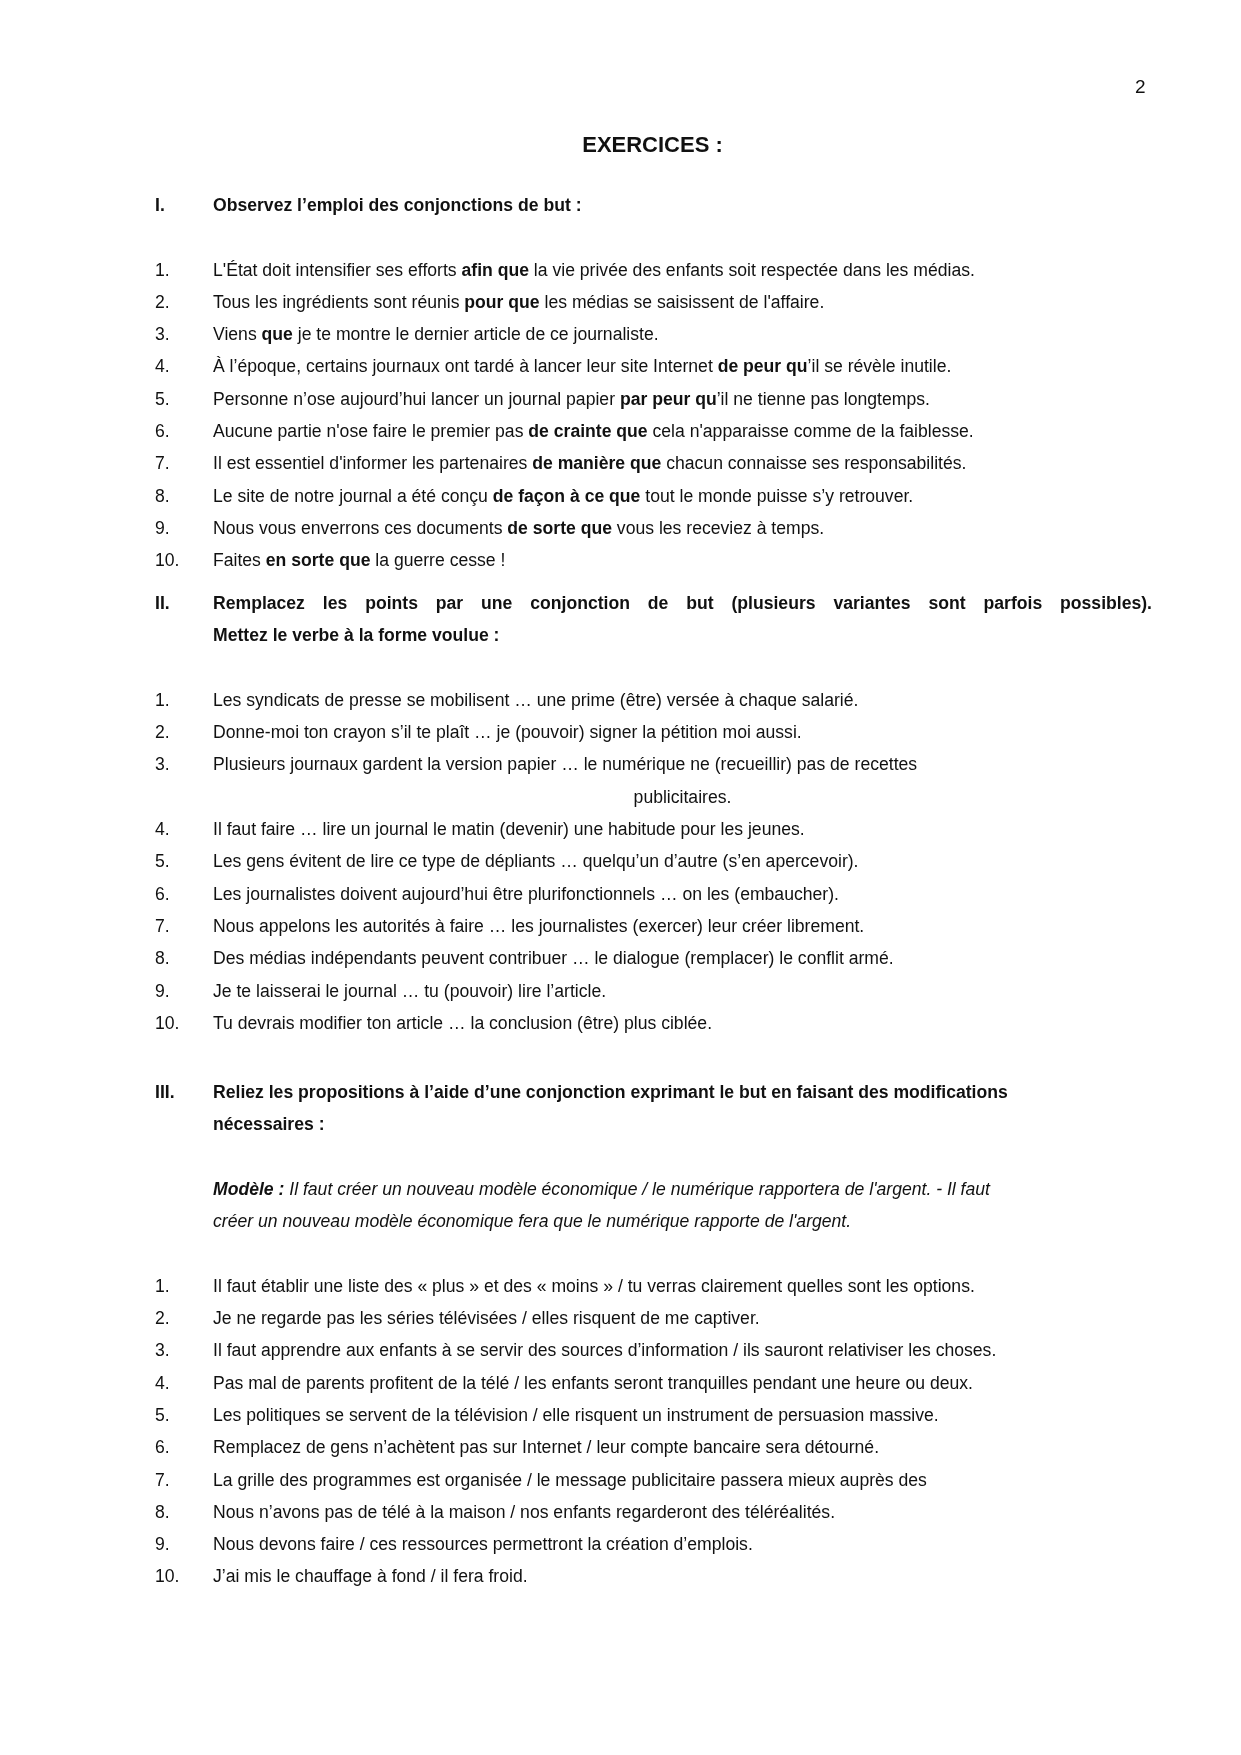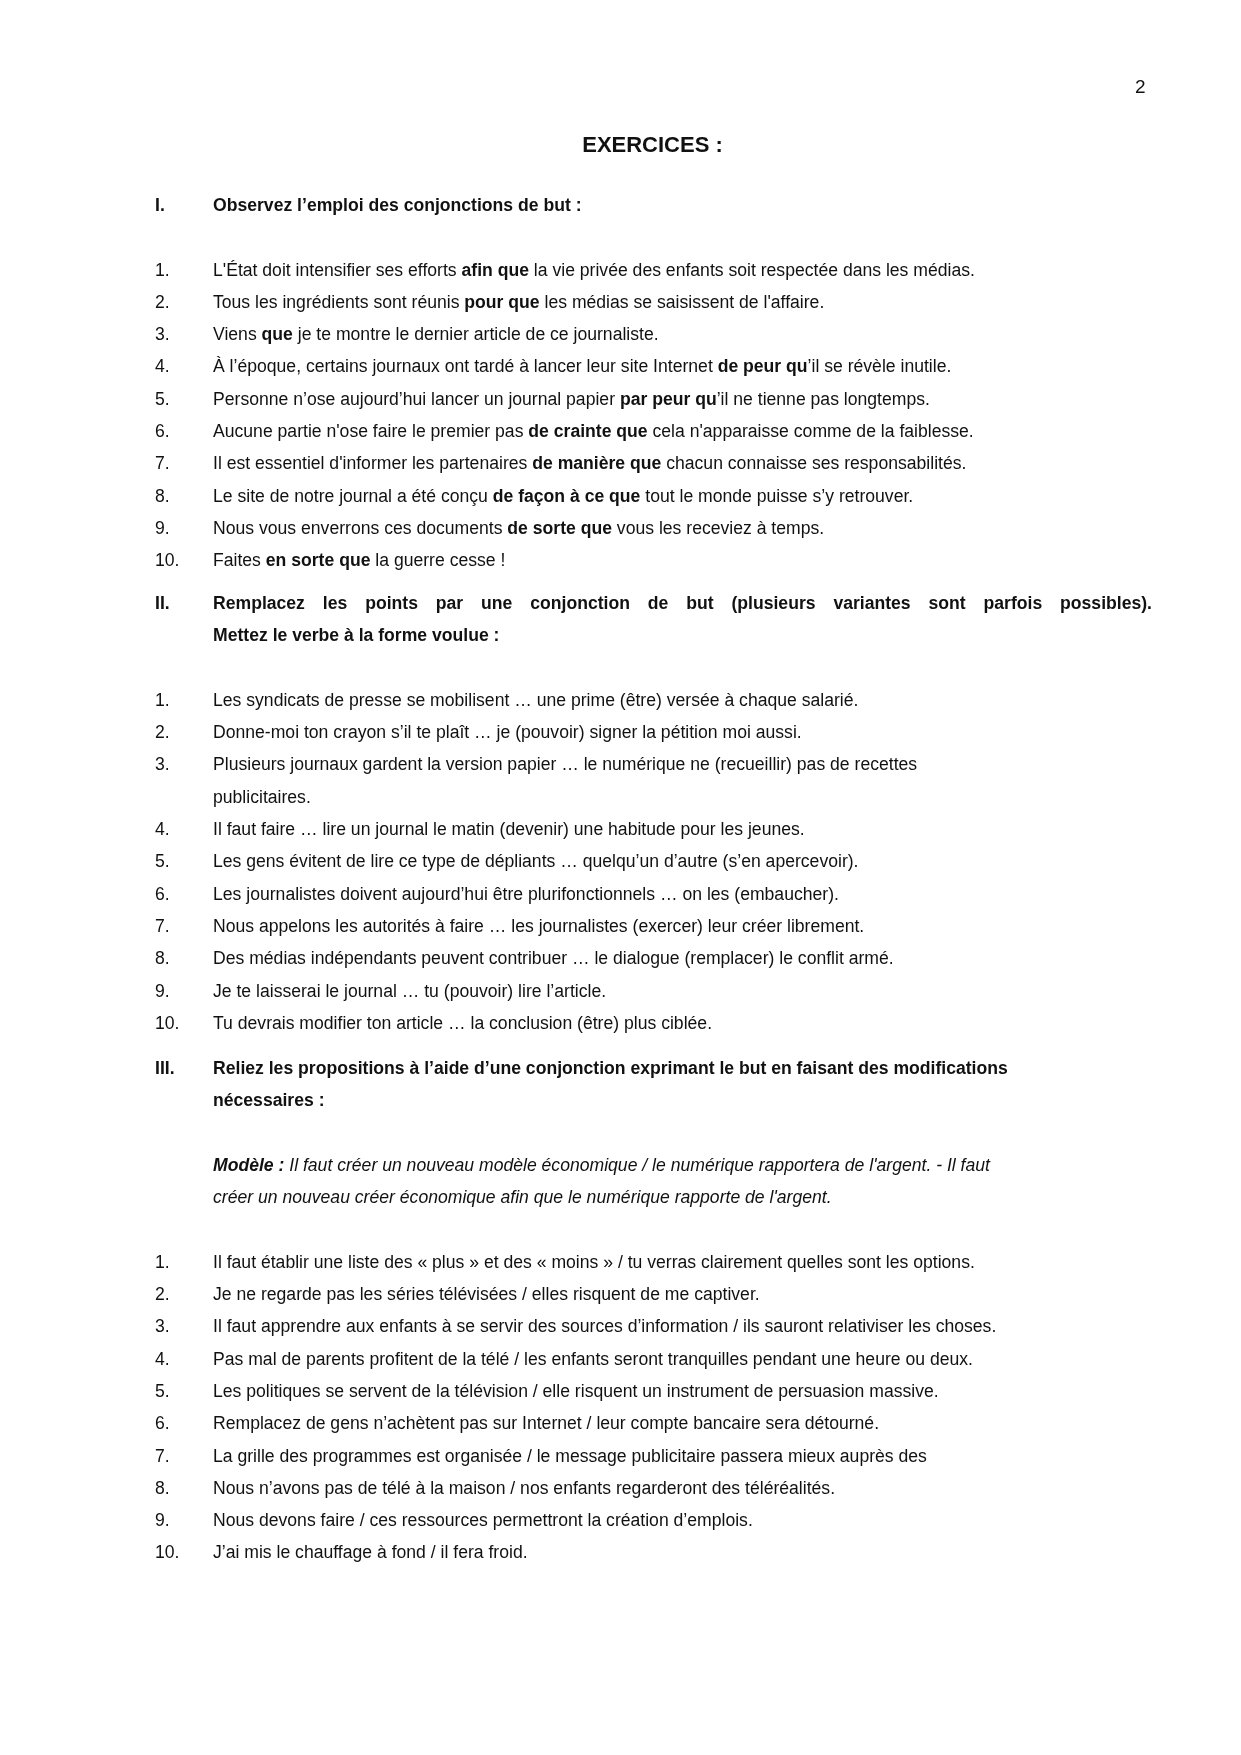--- a/index.html
+++ b/index.html
@@ -6,21 +6,21 @@
   body { width:1241px; height:1755px; position:relative; overflow:hidden;
          font-family:"Liberation Sans", sans-serif; color:#111111; }
   .page-number { position:absolute; top:76px; left:1135px; width:30px; text-align:left; font-size:19px; }
   .title { position:absolute; top:132px; left:0; width:1305px; text-align:center; font-weight:bold; font-size:22px; }
   .section { position:absolute; left:155px; width:997px; }
   .line { position:relative; height:32.3px; line-height:32.3px; font-size:17.6px; white-space:nowrap; }
   .line .num { position:absolute; left:0; top:0; }
   .line .txt { position:absolute; left:58px; top:0; right:0; }
   .hdr .txt, .hdr .num { font-weight:bold; }
   .justify { white-space:normal; text-align:justify; text-align-last:justify; }
-  .cont .txt { left:58px; }
+  .cont .txt { left:58px;text-align:center; }
   .model { font-style:italic; }
   .model b { font-style:italic; }
   .gap { height:32.3px; }
 </style>
 </head>
 <body>
 
 <div class="page-number">2</div>
 <div class="title">EXERCICES :</div>
 
@@ -119,34 +119,34 @@
     <div class="line">
       <span class="num">9.</span>
       <span class="txt">Je te laisserai le journal … tu (pouvoir) lire l’article.</span>
     </div>
     <div class="line">
       <span class="num">10.</span>
       <span class="txt">Tu devrais modifier ton article … la conclusion (être) plus ciblée.</span>
     </div>
   </div>
 
-<div class="section" id="sec2" style="top:1052px;">
+<div class="section" id="sec2" style="top:1076px;">
     <div class="line hdr">
       <span class="num">III.</span>
       <span class="txt">Reliez les propositions à l’aide d’une conjonction exprimant le but en faisant des modifications</span>
     </div>
     <div class="line hdr">
       <span class="txt">nécessaires :</span>
     </div>
     <div class="gap"></div>
     <div class="line model">
       <span class="txt"><b>Modèle :</b> Il faut créer un nouveau modèle économique / le numérique rapportera de l'argent. - Il faut</span>
     </div>
     <div class="line model">
-      <span class="txt">créer un nouveau créer économique afin que le numérique rapporte de l'argent.</span>
+      <span class="txt">créer un nouveau modèle économique fera que le numérique rapporte de l'argent.</span>
     </div>
     <div class="gap"></div>
     <div class="line">
       <span class="num">1.</span>
       <span class="txt">Il faut établir une liste des « plus » et des « moins » / tu verras clairement quelles sont les options.</span>
     </div>
     <div class="line">
       <span class="num">2.</span>
       <span class="txt">Je ne regarde pas les séries télévisées / elles risquent de me captiver.</span>
     </div>

